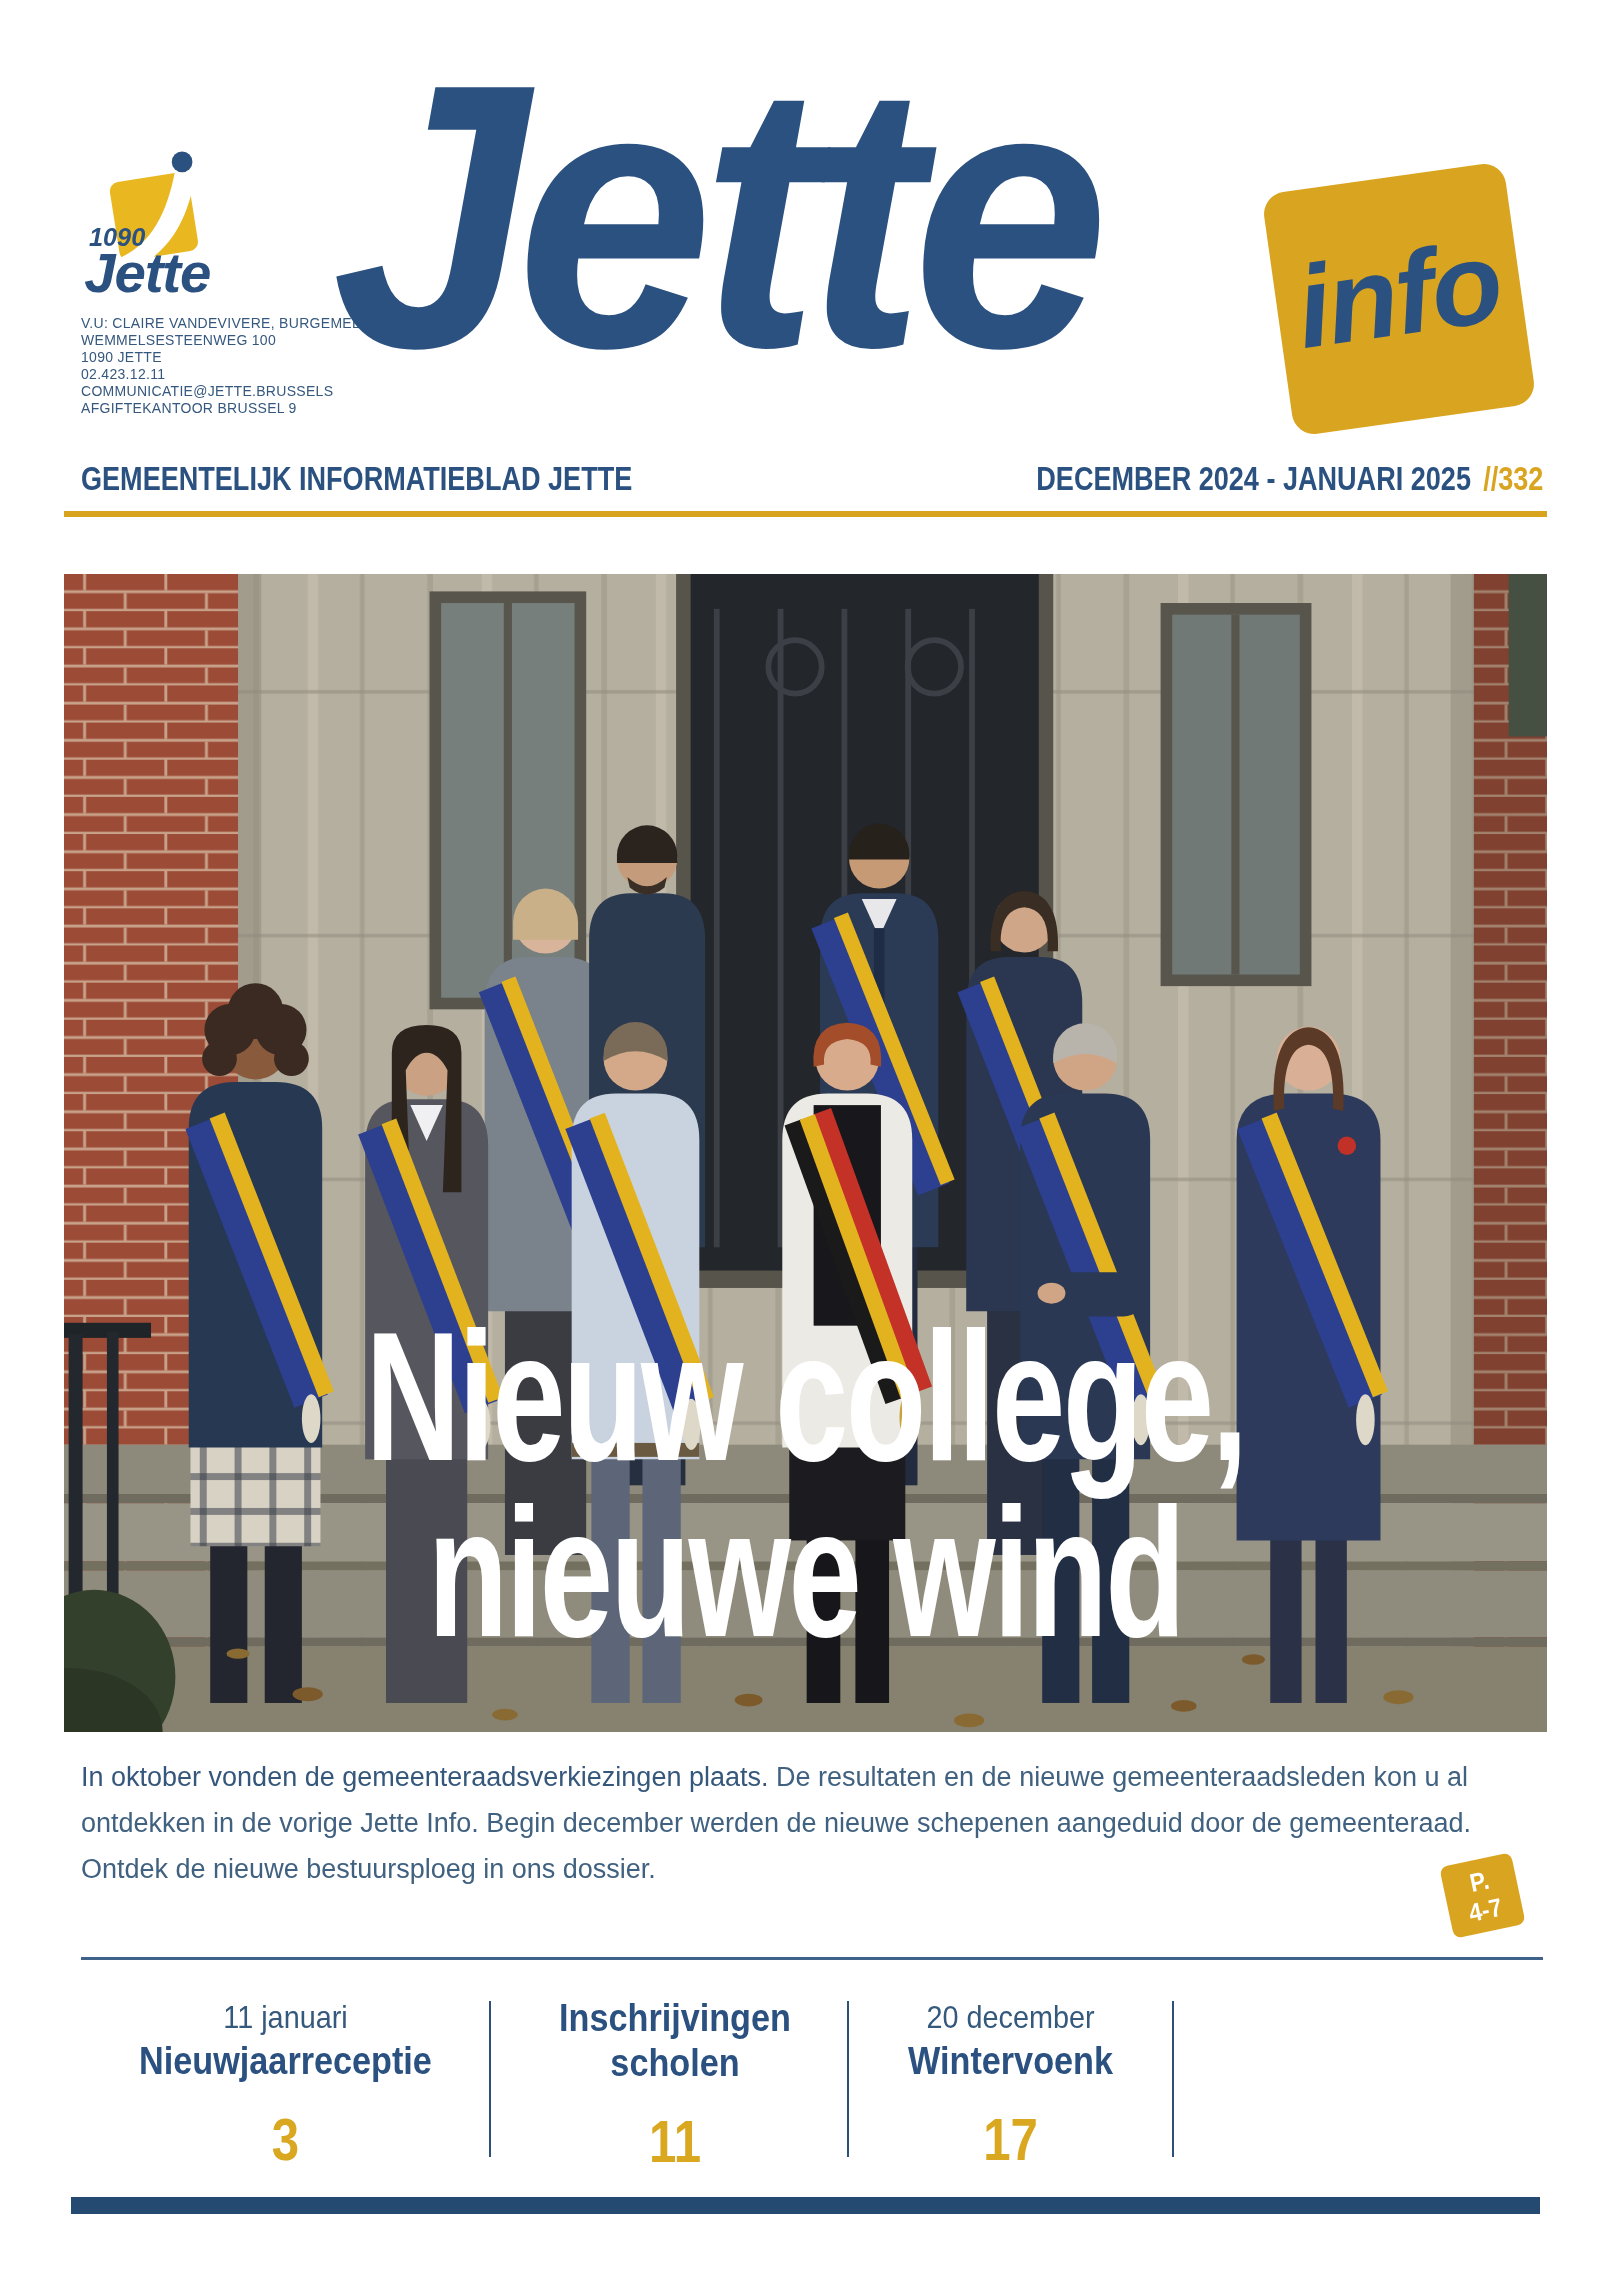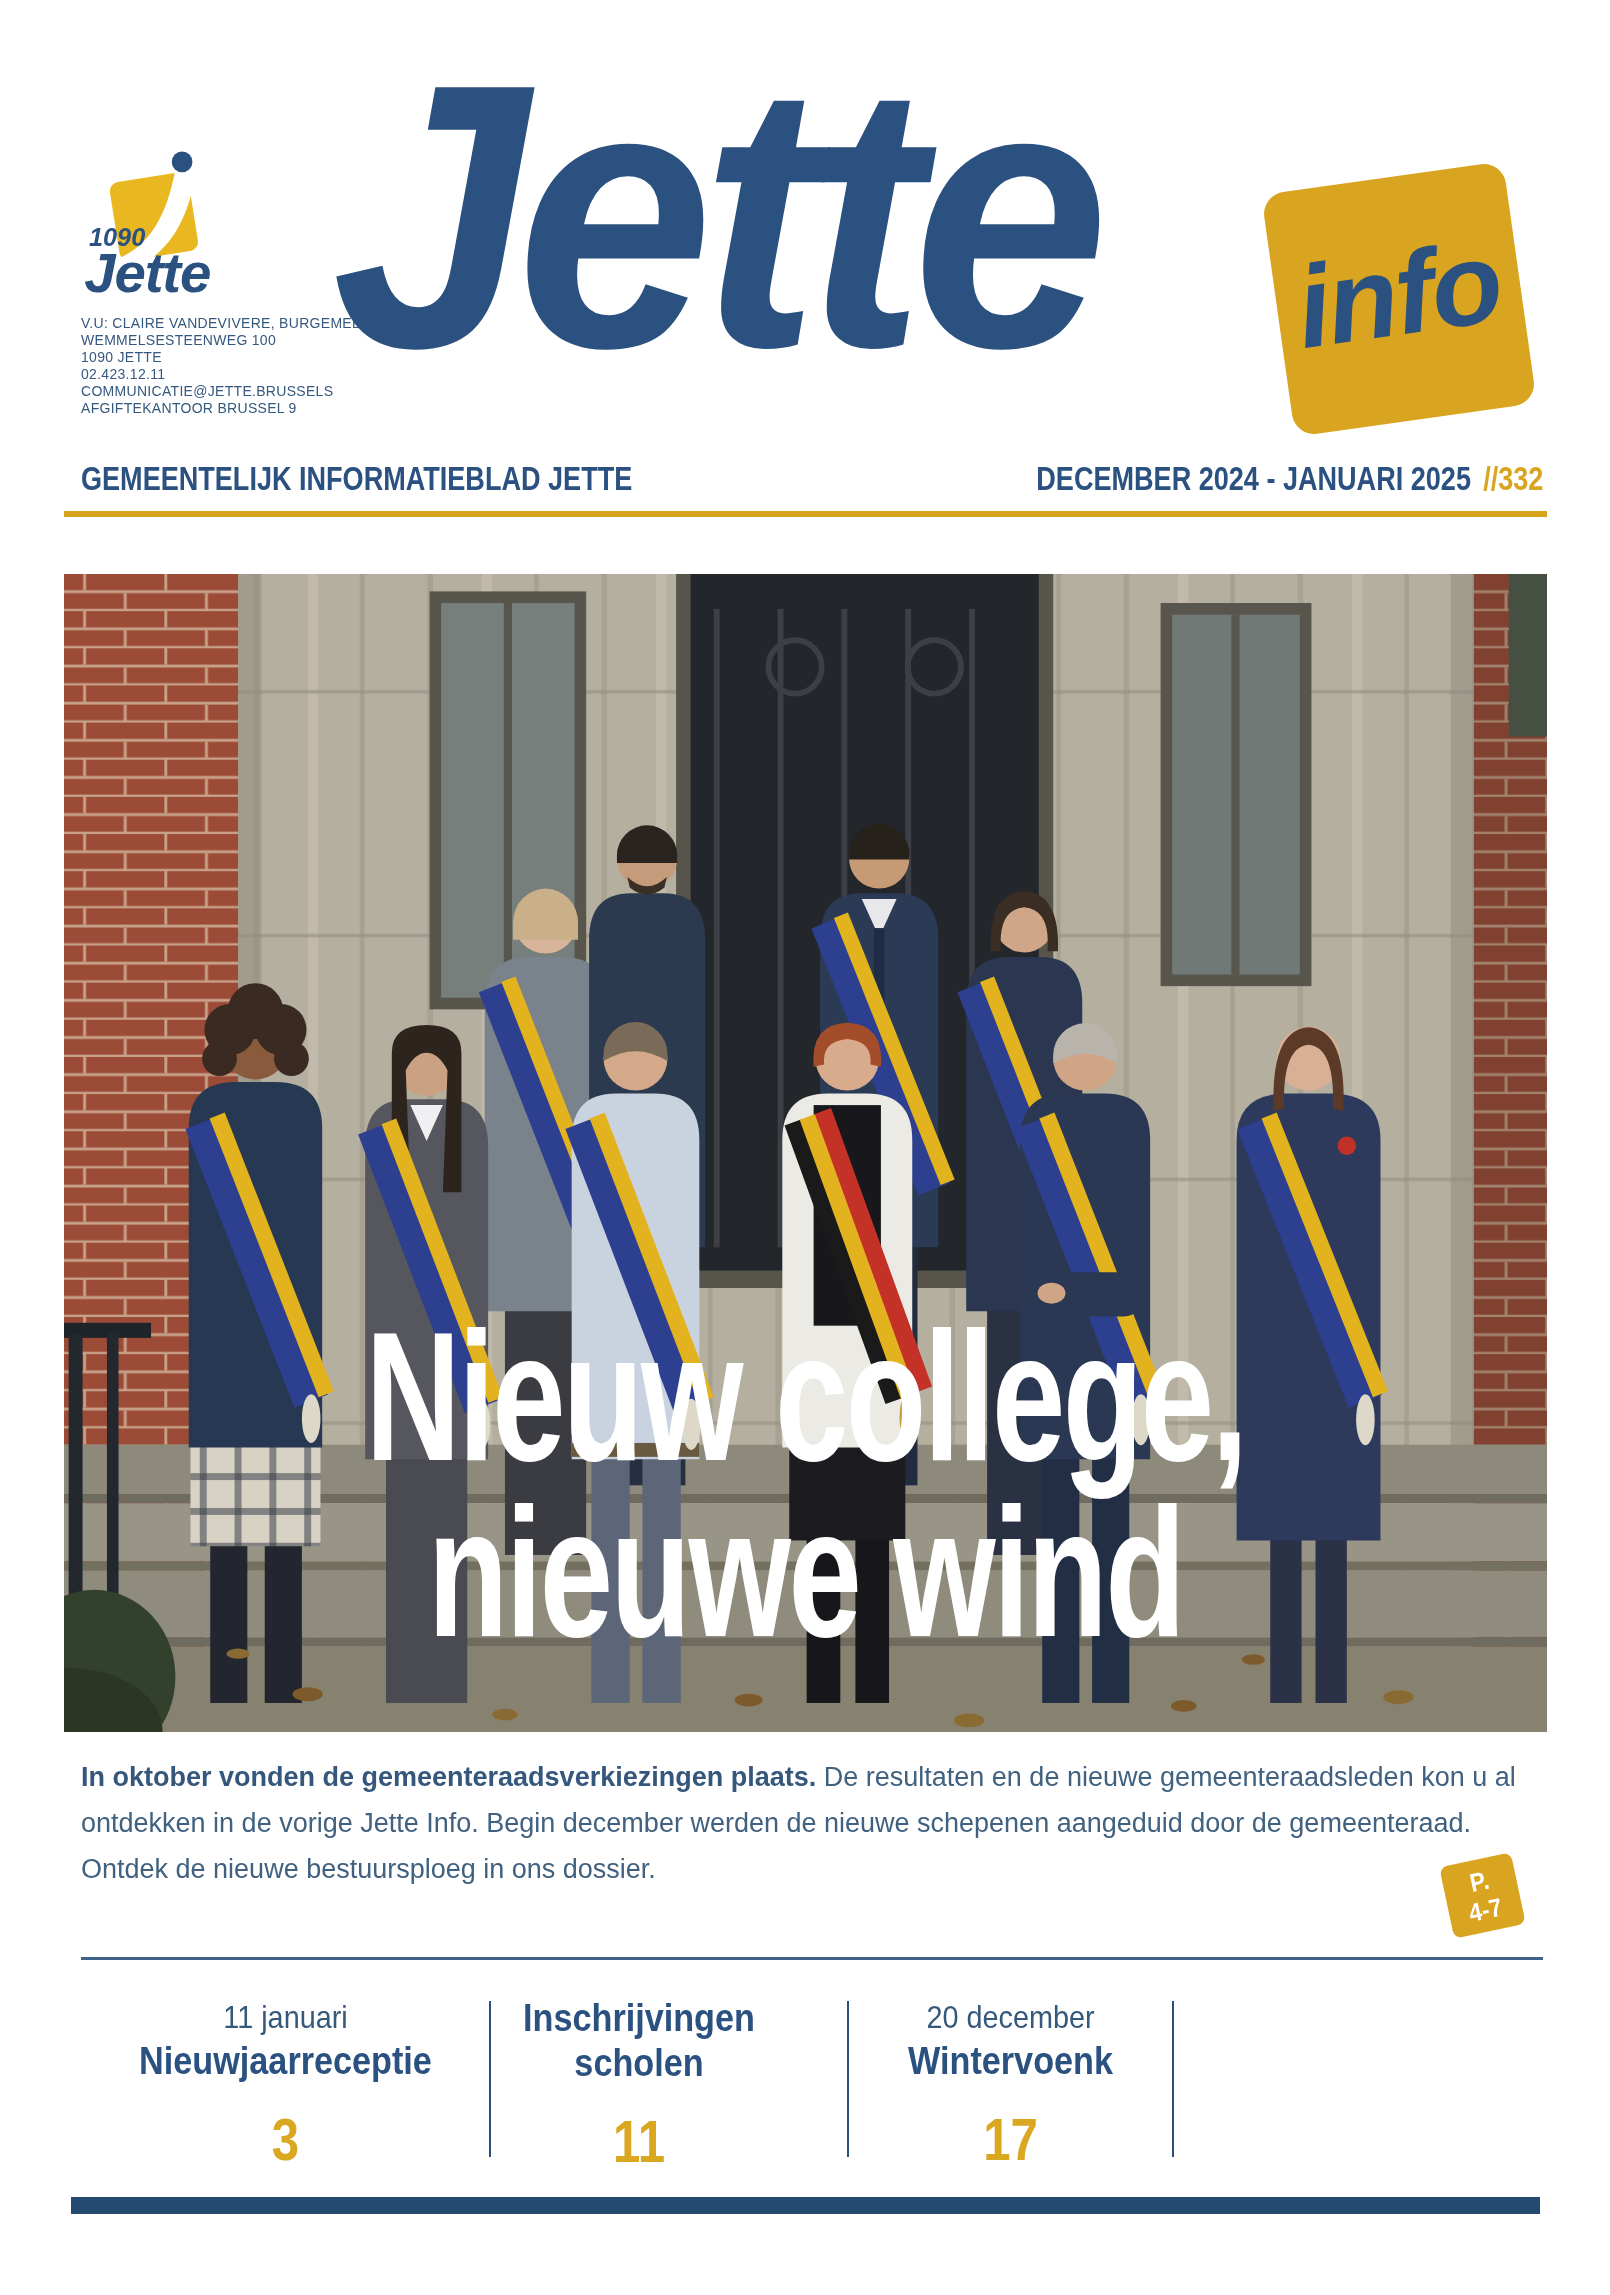--- a/index.html
+++ b/index.html
@@ -36,34 +36,34 @@
   .photo{position:absolute;left:64px;top:574px;width:1483px;height:1158px;overflow:hidden;background:#b3ac9e;}
   .photo svg{display:block;}
   .headline{position:absolute;left:0;top:735px;width:100%;text-align:center;
             color:#ffffff;font-weight:700;font-size:183px;line-height:.96;
             letter-spacing:-3.5px;}
   .headline .hl{display:block;transform:scaleX(.72);}
 
   
   .intro{position:absolute;left:81px;top:1754px;width:1468px;
          font-size:27px;line-height:46px;color:#40617F;}
-  .intro .lead{font-weight:700;color:#35577C;}
+  .intro .lead{font-weight:400;color:#35577C;}
 
   
   .page-badge{position:absolute;left:1446px;top:1859px;width:73px;height:73px;
               background:#D9A41F;border-radius:8.1px;transform:rotate(-12deg);
               display:flex;flex-direction:column;align-items:center;justify-content:center;}
   .page-badge span{color:#fff;font-weight:700;font-size:25.5px;line-height:29px;transform:scaleX(.9);}
 
   .thin-rule{position:absolute;left:81px;top:1957px;width:1462px;height:2.9px;background:#3E6288;}
 
   
   .agenda-col{position:absolute;top:1996px;height:174px;text-align:center;}
   .col1{left:81px;width:409px;}
-  .col2{left:490px;width:298px;}
+  .col2{left:490px;width:298px;padding-left:36px;}
   .col3{left:848px;width:325px;}
   .col4{left:1173px;width:370px;}
   .v-div{position:absolute;top:2001px;width:2.3px;height:156px;background:#2C5078;}
   .vd1{left:489px;} .vd2{left:847px;} .vd3{left:1172px;}
   .ft-date{font-size:32px;font-weight:400;color:#35597C;line-height:43px;transform:scaleX(.9);}
   .ft-title{font-size:38px;font-weight:700;color:#2B5180;line-height:45px;transform:scaleX(.9);}
   .ft-num{margin-top:25.5px;font-size:60px;font-weight:600;color:#D9A720;line-height:60px;transform:scaleX(.82);}
 
   .bottom-bar{position:absolute;left:71px;top:2197px;width:1469px;height:17.4px;background:#254A72;}
 </style>

